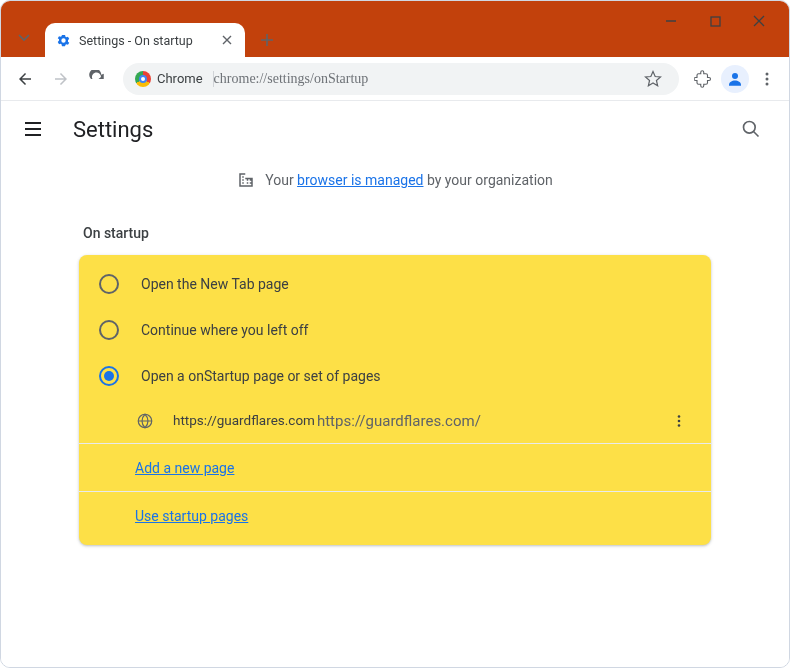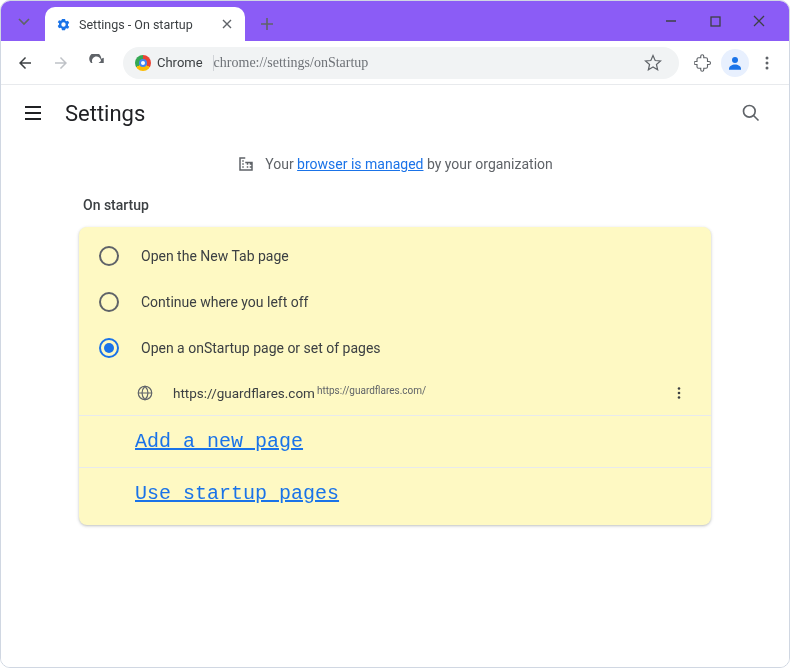--- a/index.html
+++ b/index.html
@@ -1,20 +1,20 @@
 <!DOCTYPE html>
 <html><head>
 <meta charset="utf-8">
 <style>
 * { margin:0; padding:0; box-sizing:border-box; font-family:"Segoe UI",Roboto,Arial,sans-serif; }
 body { width:790px; height:668px; background:#fff; overflow:hidden; position:relative; }
 
 .chrome-window { width:790px; height:668px; background:#fff; border:1px solid #d0d7e2; border-radius:10px; overflow:hidden; display:flex; flex-direction:column; }
 
-.tab-strip { height:40px; background:#8b5cf6; display:flex; align-items:flex-end; padding-left:8px; position:relative; }
+.tab-strip { height:56px; background:#c2410c; display:flex; align-items:flex-end; padding-left:8px; position:relative; }
 .tab-caret { width:26px; height:26px; margin:0 4px 7px 2px; display:flex; align-items:center; justify-content:center; border-radius:6px; cursor:pointer; }
 .tab { background:#fff; height:34px; border-radius:10px 10px 0 0; display:flex; align-items:center; padding:0 10px; min-width:200px; margin-left:4px; position:relative; }
 .tab .favicon { width:16px; height:16px; margin-right:8px; display:flex; align-items:center; justify-content:center; color:#1a73e8; }
 .tab .title { font-size:12.5px; color:#3c4043; flex:1; white-space:nowrap; overflow:hidden; }
 .tab .close { width:16px; height:16px; display:flex; align-items:center; justify-content:center; cursor:pointer; color:#5f6368; }
 .newtab { width:28px; height:28px; display:flex; align-items:center; justify-content:center; margin:0 0 3px 8px; cursor:pointer; color:#5f6368; border-radius:50%; }
 .win-controls { position:absolute; right:6px; top:0; height:40px; display:flex; align-items:center; gap:16px; padding-right:10px; }
 .win-btn { width:28px; height:28px; display:flex; align-items:center; justify-content:center; cursor:pointer; color:#3c4043; }
 
 .toolbar { height:44px; background:#fff; border-bottom:1px solid #e8eaed; display:flex; align-items:center; padding:0 8px; gap:4px; }
@@ -23,48 +23,48 @@
 .omnibox { flex:1; height:32px; background:#f1f3f4; border-radius:16px; display:flex; align-items:center; padding:0 12px; margin:0 6px; gap:0; }
 .omnibox .chip { display:flex; align-items:center; gap:6px; font-size:13px; color:#3c4043; background:transparent; border-right:1px solid #d0d3d7; padding-right:10px; }
 .omnibox .chrome-logo { width:16px; height:16px; background:conic-gradient(#ea4335 0 120deg,#fbbc05 120deg 240deg,#34a853 240deg 360deg); border-radius:50%; position:relative; }
 .omnibox .chrome-logo::after { content:""; position:absolute; inset:4px; background:#fff; border-radius:50%; border:2px solid #4285f4; }
 .omnibox .url { font-size:14px; color:#6e7277; flex:1;font-family:Liberation Serif, serif; }
 .omnibox .star, .ext-btn, .profile-btn, .menu-btn { width:28px; height:28px; display:flex; align-items:center; justify-content:center; cursor:pointer; color:#5f6368; border-radius:50%; }
 .profile-btn { background:#e8f0fe; }
 .profile-btn svg { fill:#1a73e8; }
 
 .content { flex:1; background:#fff; display:flex; flex-direction:column; overflow:hidden; }
-.settings-header { height:56px; display:flex; align-items:center; padding:0 20px; gap:20px; }
+.settings-header { height:56px; display:flex; align-items:center; padding:0 20px; gap:28px; }
 .hamburger { width:24px; height:24px; cursor:pointer; color:#3c4043; display:flex; align-items:center; justify-content:center; }
 .settings-title { font-size:22px; color:#202124; font-weight:400; }
 .search-icon-btn { margin-left:auto; width:36px; height:36px; display:flex; align-items:center; justify-content:center; cursor:pointer; color:#5f6368; border-radius:50%; }
 
 .settings-body { flex:1; overflow:auto; padding:0 0 20px 0; }
 .managed-bar { display:flex; align-items:center; justify-content:center; gap:10px; padding:14px 0 18px; font-size:14px; color:#5f6368; }
 .managed-bar a { color:#1a73e8; text-decoration:underline; }
 
-.section { max-width:680px; margin:0 auto; padding:0 24px; }
+.section { max-width:680px; margin:12px auto; padding:0 24px; }
 .section-title { font-size:14px; color:#3c4043; font-weight:500; padding:6px 0 14px 4px; }
-.card { background:#fef9c3; border-radius:8px; box-shadow:0 1px 2px rgba(60,64,67,.2),0 1px 3px 1px rgba(60,64,67,.1); padding:6px 0; }
+.card { background:#fde047; border-radius:8px; box-shadow:0 1px 2px rgba(60,64,67,.2),0 1px 3px 1px rgba(60,64,67,.1); padding:6px 0; }
 .radio-row { display:flex; align-items:center; padding:13px 20px; gap:22px; cursor:pointer; }
 .radio { width:20px; height:20px; border:2px solid #5f6368; border-radius:50%; position:relative; flex-shrink:0; }
 .radio.selected { border-color:#1a73e8; }
 .radio.selected::after { content:""; position:absolute; inset:3px; background:#1a73e8; border-radius:50%; }
 .radio-label { font-size:14px; color:#3c4043; }
 
 .startup-page { display:flex; align-items:center; padding:10px 20px 10px 56px; gap:18px; }
 .globe { width:20px; height:20px; color:#5f6368; display:flex; align-items:center; justify-content:center; flex-shrink:0; }
 .page-info { flex:1; display:flex; gap:2px; }
 .page-name { font-size:13.5px; color:#3c4043; }
-.page-url { font-size:10px; color:#5f6368; }
+.page-url { font-size:15px; color:#5f6368; }
 .page-menu { width:24px; height:24px; display:flex; align-items:center; justify-content:center; cursor:pointer; color:#3c4043; }
 
 .link-row { padding:14px 20px 14px 56px; border-top:1px solid #e8eaed; }
 .link-row:first-of-type { margin-top:6px; }
-.link { font-size:20px; color:#1a73e8; text-decoration:underline; cursor:pointer;font-family:Liberation Mono, monospace; }
+.link { font-size:14px; color:#1a73e8; text-decoration:underline; cursor:pointer; }
 
 svg { display:block; }
 </style>
 </head>
 <body>
 
 <div class="chrome-window">
 
   <div class="tab-strip">
     <div class="tab-caret">

